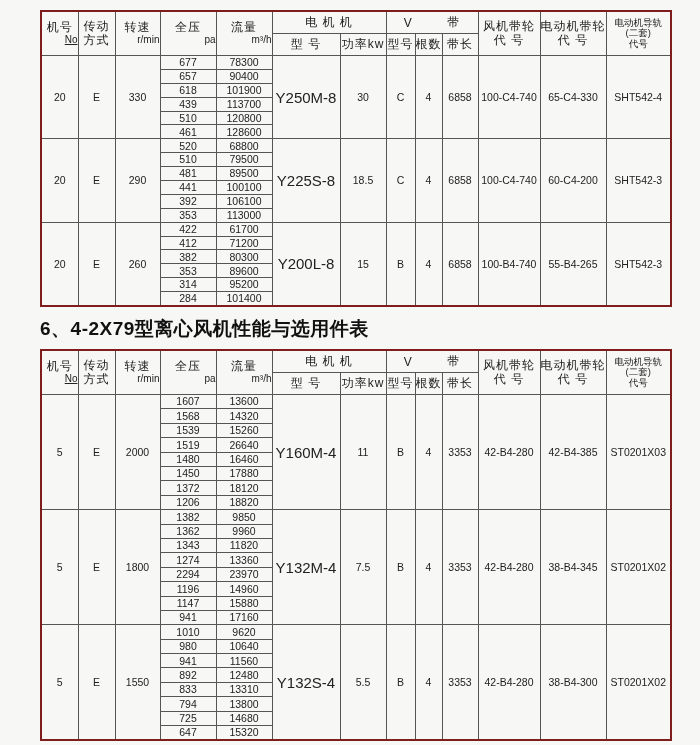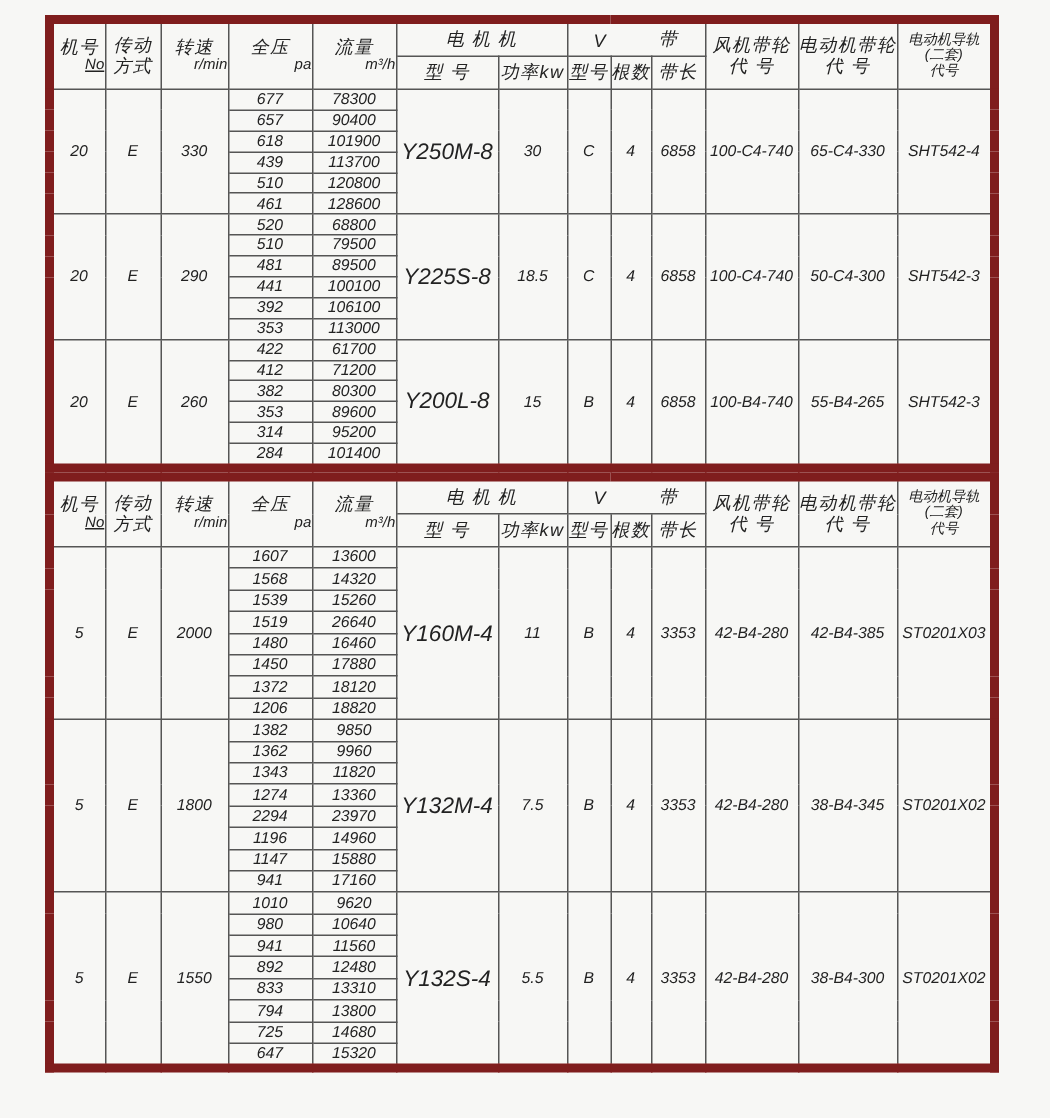--- a/index.html
+++ b/index.html
@@ -7,24 +7,23 @@
     width:700px;height:745px;
     background:#f7f7f5;
     font-family:"Liberation Sans","DejaVu Sans",sans-serif;
     color:#1c1c1c;
     -webkit-font-smoothing:antialiased;
   }
   .sheet{position:relative;width:700px;height:745px;overflow:hidden;}
   table.perf{
     border-collapse:collapse;
     table-layout:fixed;
-    margin-left:30px;
-    border:6px solid #7f1d1d;
+    margin-left:40px;
+    border:2px solid #7f1d1d;
     background:transparent;
-    font-style:italic;
   }
   table.perf th, table.perf td{
     border:1px solid #555;
     padding:0;
     text-align:center;
     vertical-align:middle;
     overflow:hidden;
     white-space:nowrap;
     color:#222;
   }
@@ -158,21 +157,21 @@
           <td rowspan="6">E</td>
           <td rowspan="6">290</td>
           <td>520</td>
           <td>68800</td>
           <td class="model-cell" rowspan="6">Y225S-8</td>
           <td rowspan="6">18.5</td>
           <td rowspan="6">C</td>
           <td rowspan="6">4</td>
           <td rowspan="6">6858</td>
           <td rowspan="6">100-C4-740</td>
-          <td rowspan="6">50-C4-300</td>
+          <td rowspan="6">60-C4-200</td>
           <td rowspan="6">SHT542-3</td>
         </tr>
         <tr>
           <td>510</td>
           <td>79500</td>
         </tr>
         <tr>
           <td>481</td>
           <td>89500</td>
         </tr>
@@ -218,20 +217,21 @@
         <tr>
           <td>314</td>
           <td>95200</td>
         </tr>
         <tr>
           <td>284</td>
           <td>101400</td>
         </tr>
       </tbody>
     </table>
+  <div class="section-title">6、4-2X79型离心风机性能与选用件表</div>
   <table class="perf t2">
       <colgroup>
         <col style="width: 37px;">
         <col style="width: 37px;">
         <col style="width: 45px;">
         <col style="width: 56px;">
         <col style="width: 56px;">
         <col style="width: 68px;">
         <col style="width: 46px;">
         <col style="width: 29px;">

